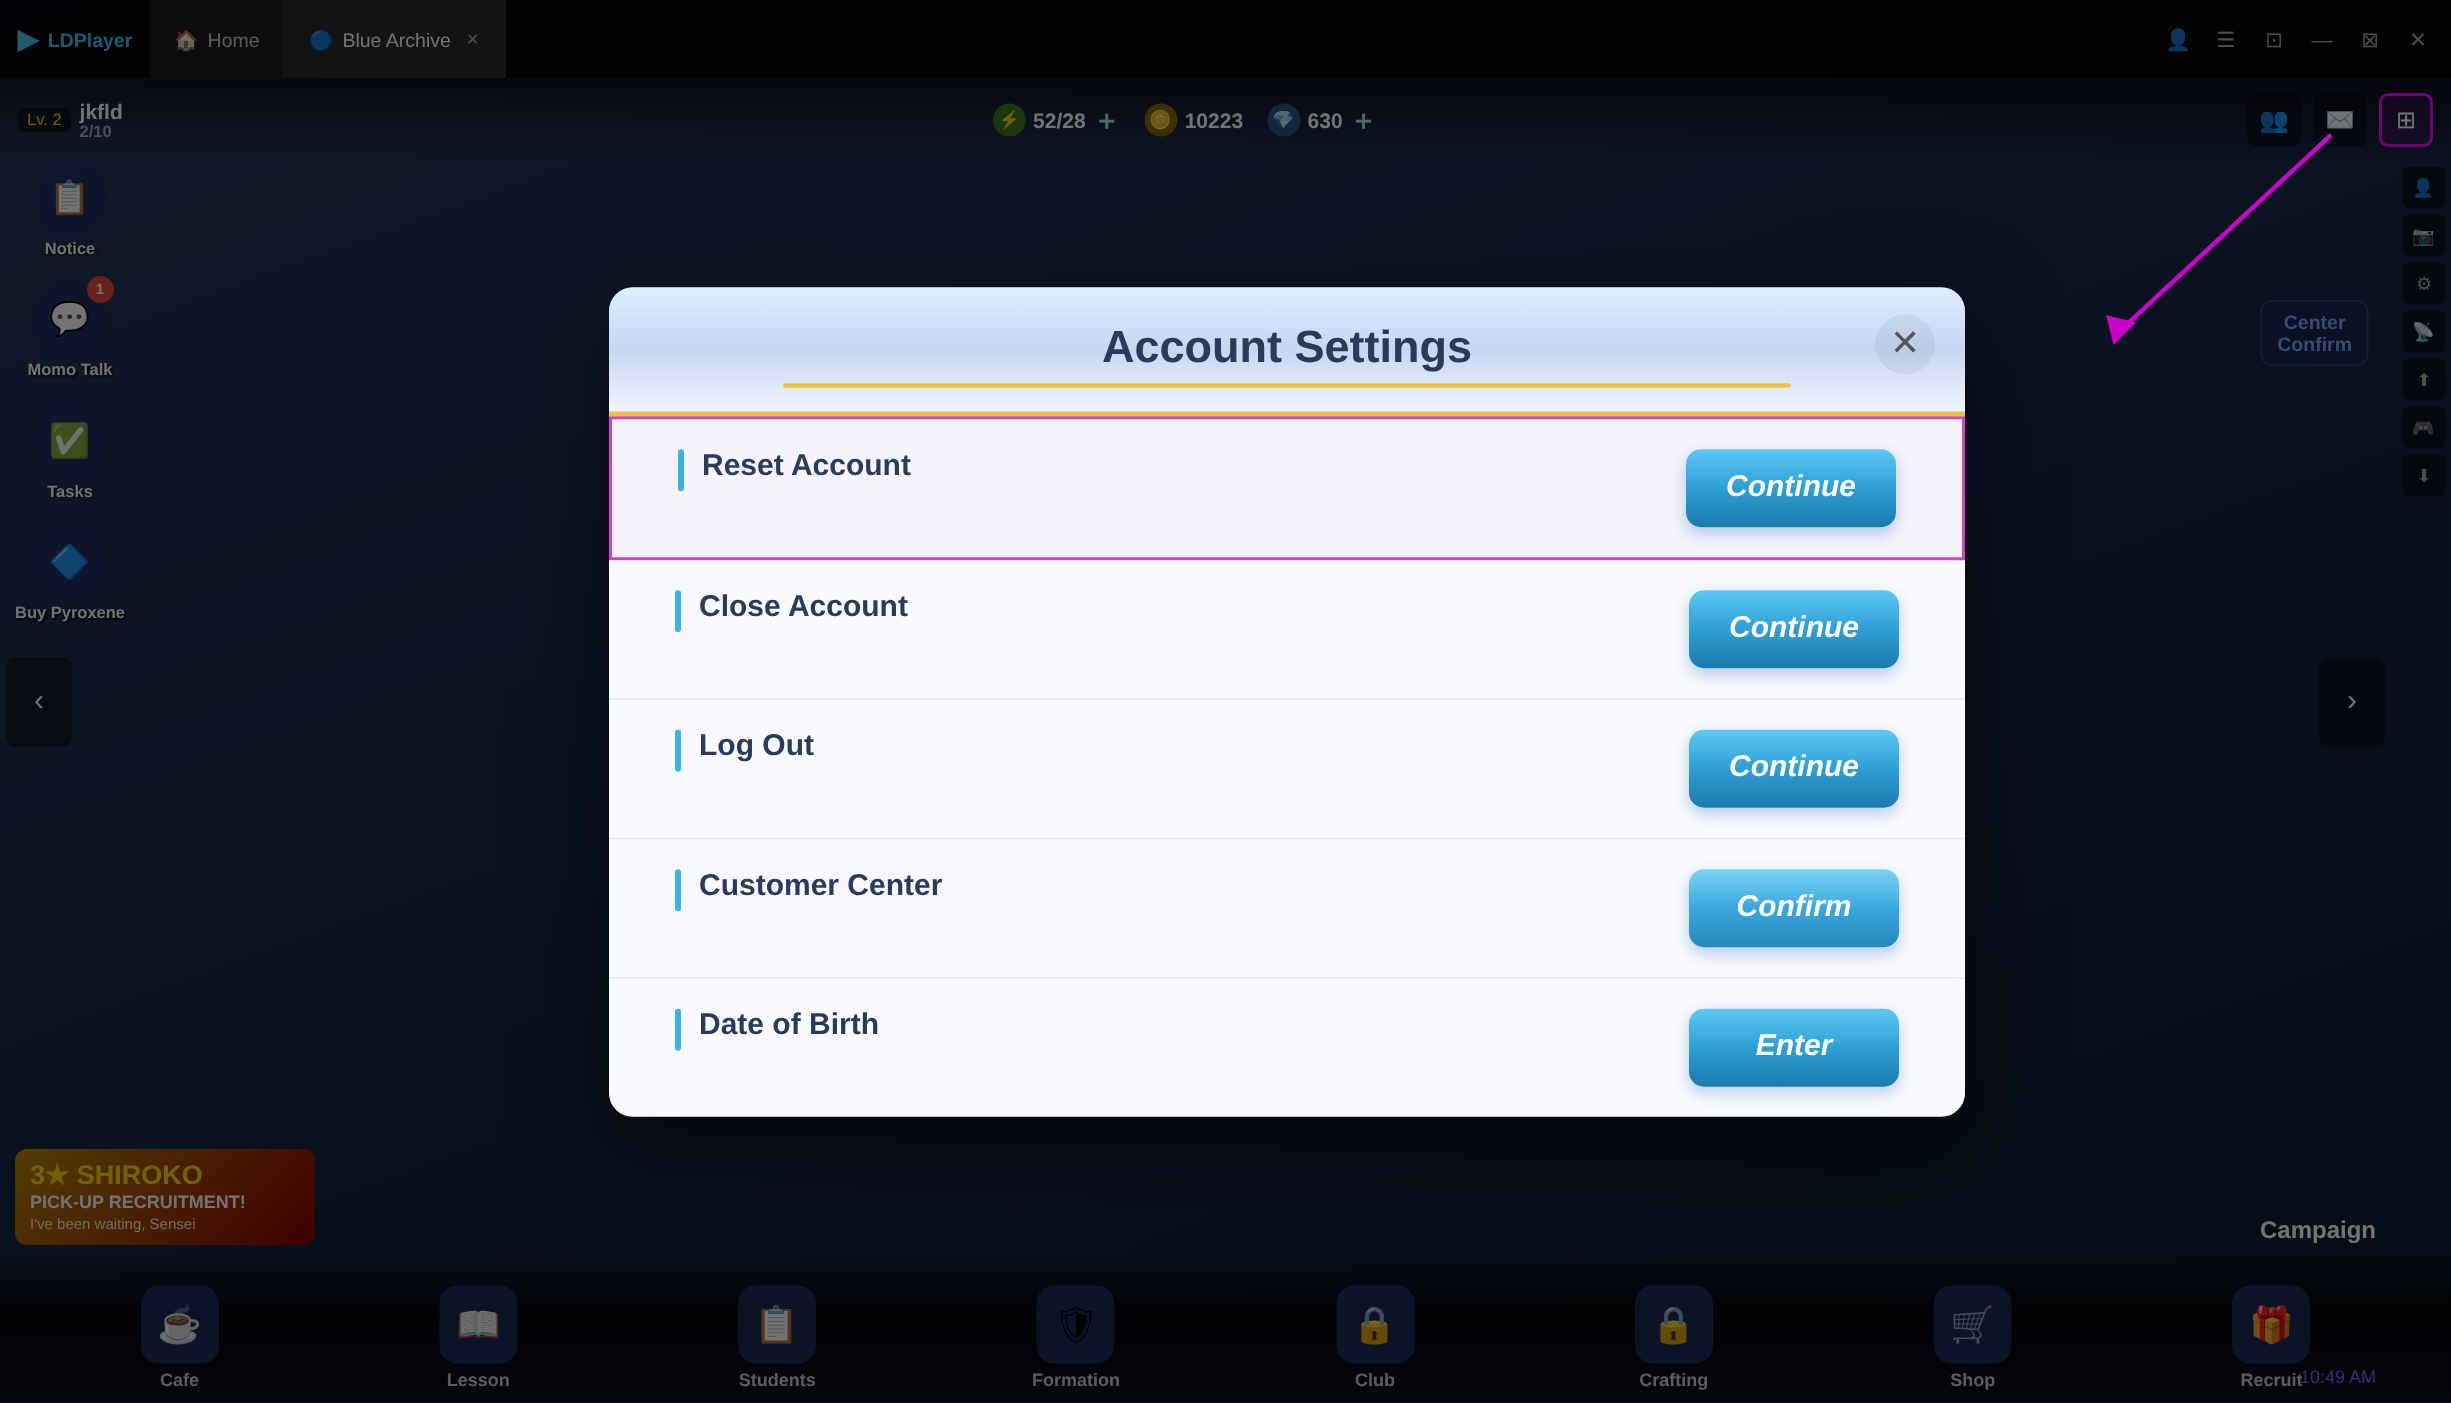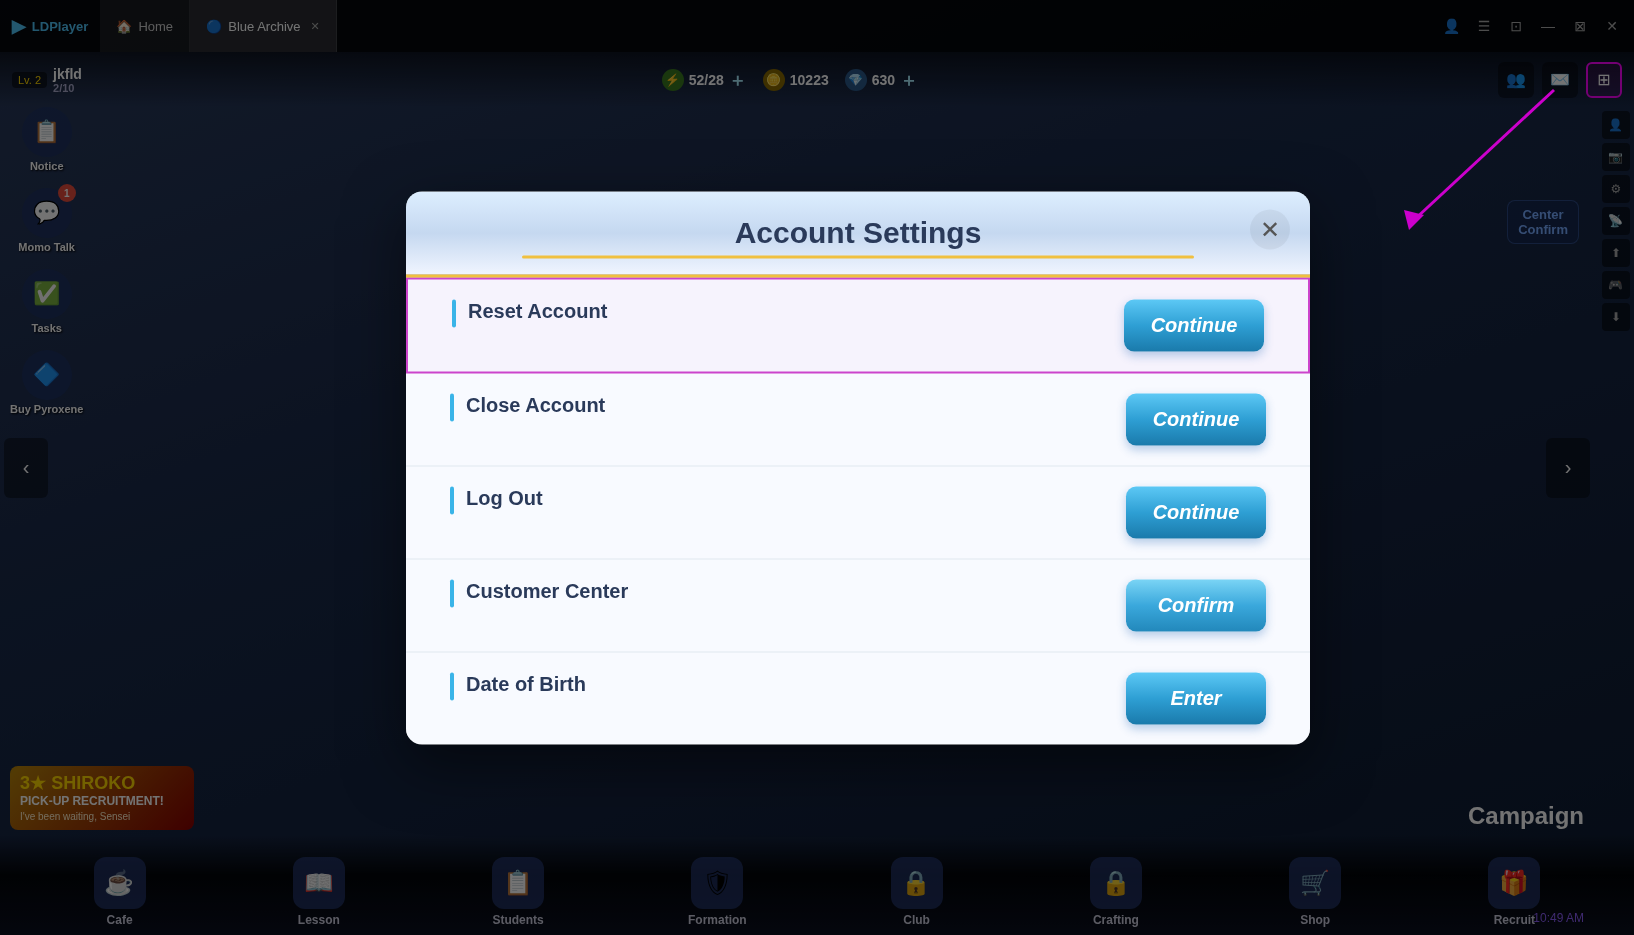--- a/index.html
+++ b/index.html
@@ -272,21 +272,21 @@
       font-size: 12px;
       font-weight: bold;
     }
 
     
     .campaign-text {
       position: absolute;
       right: 50px;
       bottom: 105px;
       color: white;
-      font-size: 24px;
+      font-size: 16px;
       font-weight: bold;
       z-index: 51;
     }
 
     
     .time-display {
       position: absolute;
       right: 50px;
       bottom: 10px;
       color: #8b5cf6;
@@ -362,21 +362,21 @@
       text-align: center;
       z-index: 50;
       border: 1px solid rgba(100,150,255,0.3);
     }
 
     
     .event-banner {
       position: absolute;
       left: 10px;
       bottom: 105px;
-      width: 184px;
+      width: 200px;
       background: linear-gradient(135deg, #b8860b, #8B0000);
       border-radius: 8px;
       padding: 8px 10px;
       color: white;
       z-index: 50;
       font-size: 11px;
     }
 
     .event-title {
       font-size: 18px;

